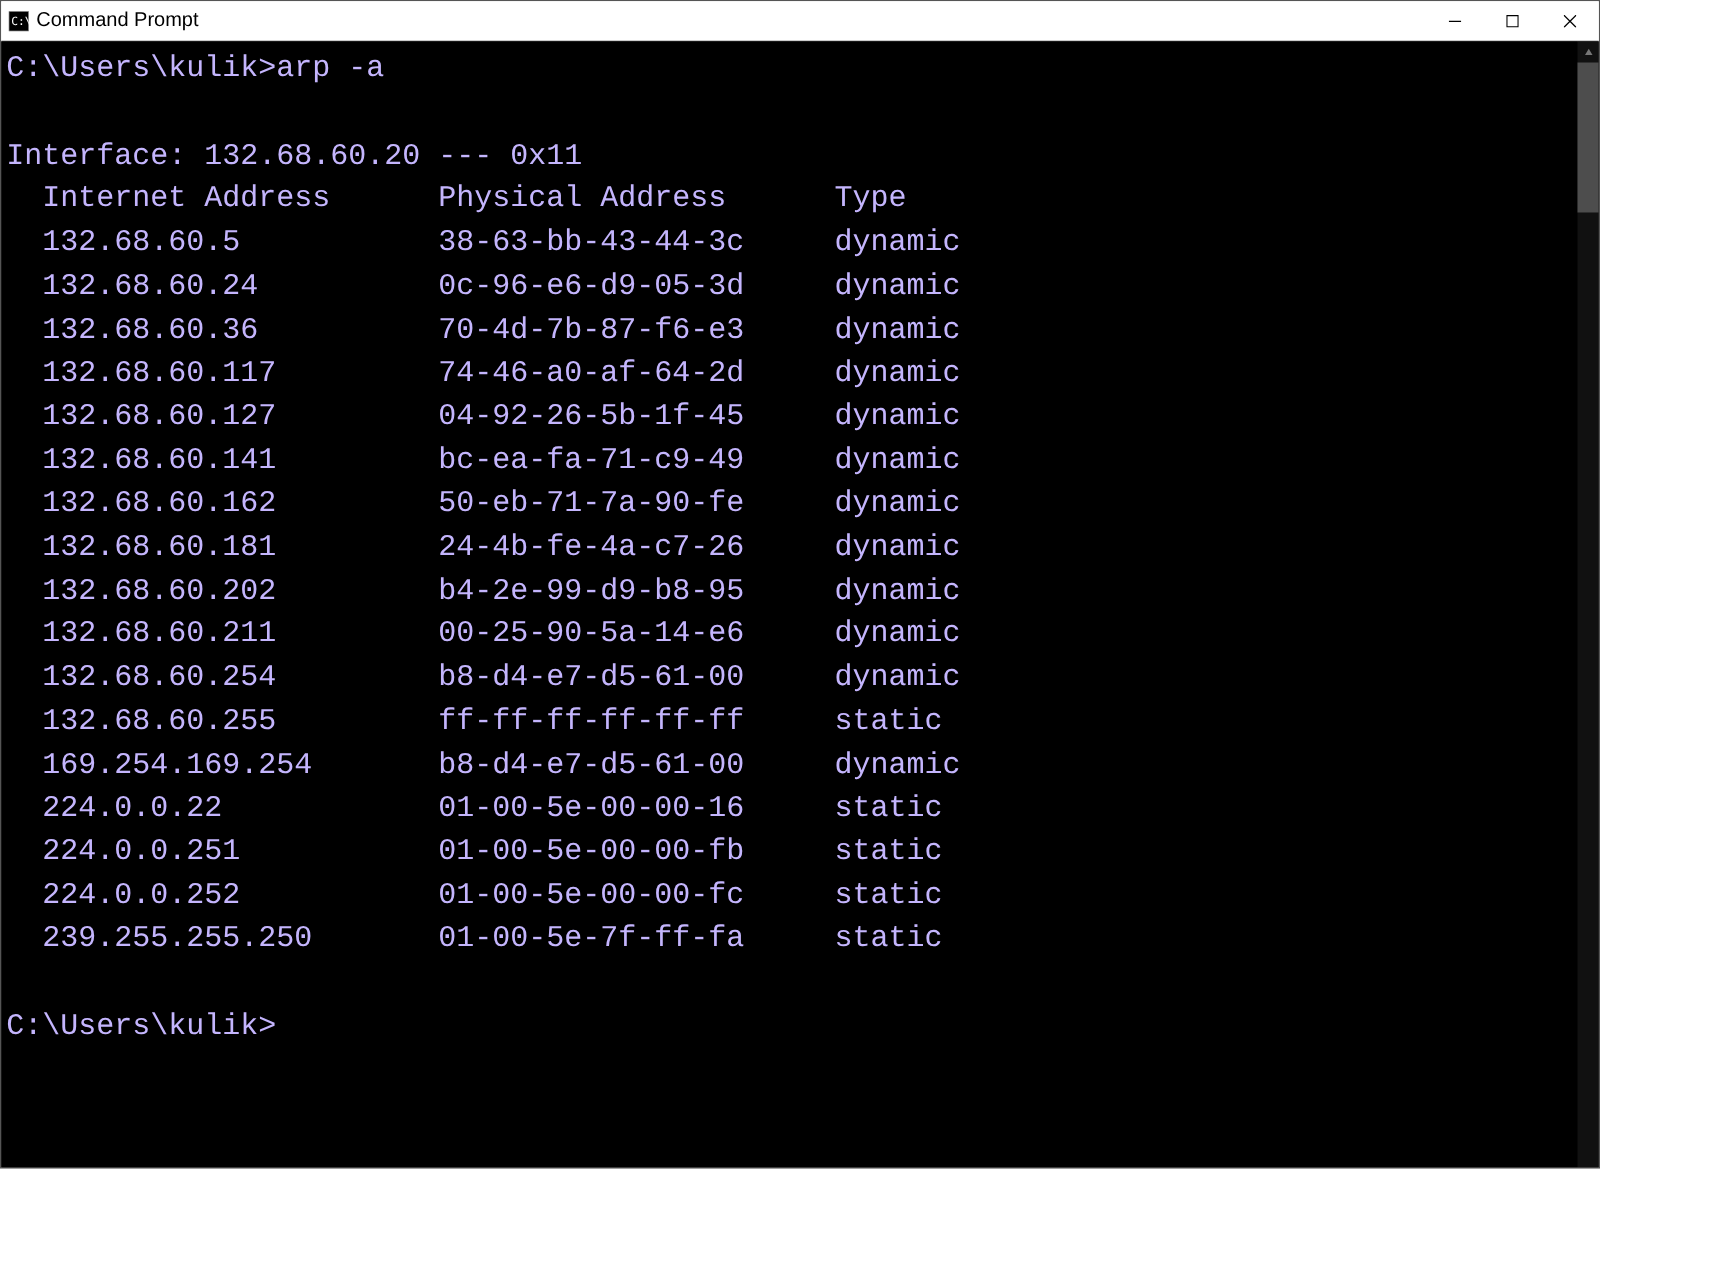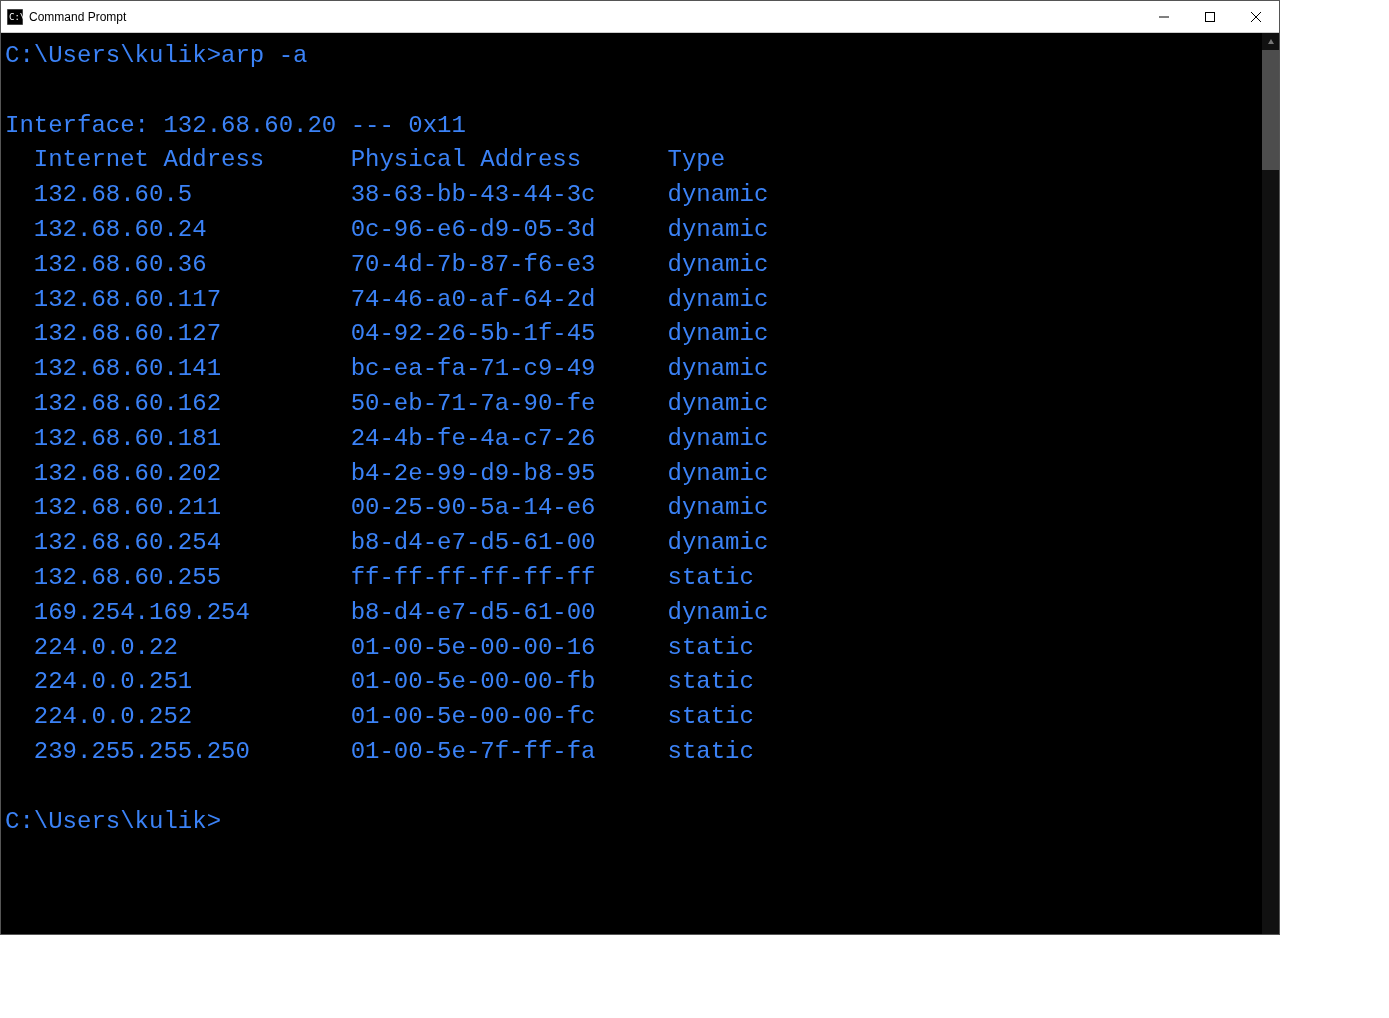--- a/index.html
+++ b/index.html
@@ -28,21 +28,21 @@
     }
     .titlebar-icon {
       width: 16px;
       height: 16px;
       display: flex;
       align-items: center;
       justify-content: center;
       margin-right: 6px;
     }
     .titlebar-title {
-      font-size: 12px;
+      font-size: 16px;
       color: #000;
       flex: 1;
     }
     .titlebar-controls {
       display: flex;
       height: 100%;
     }
     .titlebar-btn {
       width: 46px;
       height: 100%;
@@ -54,21 +54,21 @@
     .titlebar-btn svg { display: block; }
     .terminal-wrap {
       flex: 1;
       display: flex;
       background: #000;
       overflow: hidden;
     }
     .terminal {
       flex: 1;
       background: #000;
-      color: #3b82f6;
+      color: #c4b5fd;
       font-family: Consolas, "Courier New", monospace;
       font-size: 24px;
       line-height: 1.45;
       padding: 6px 0 0 4px;
       white-space: pre;
       overflow: hidden;
     }
     .scrollbar {
       width: 17px;
       background: #111;

